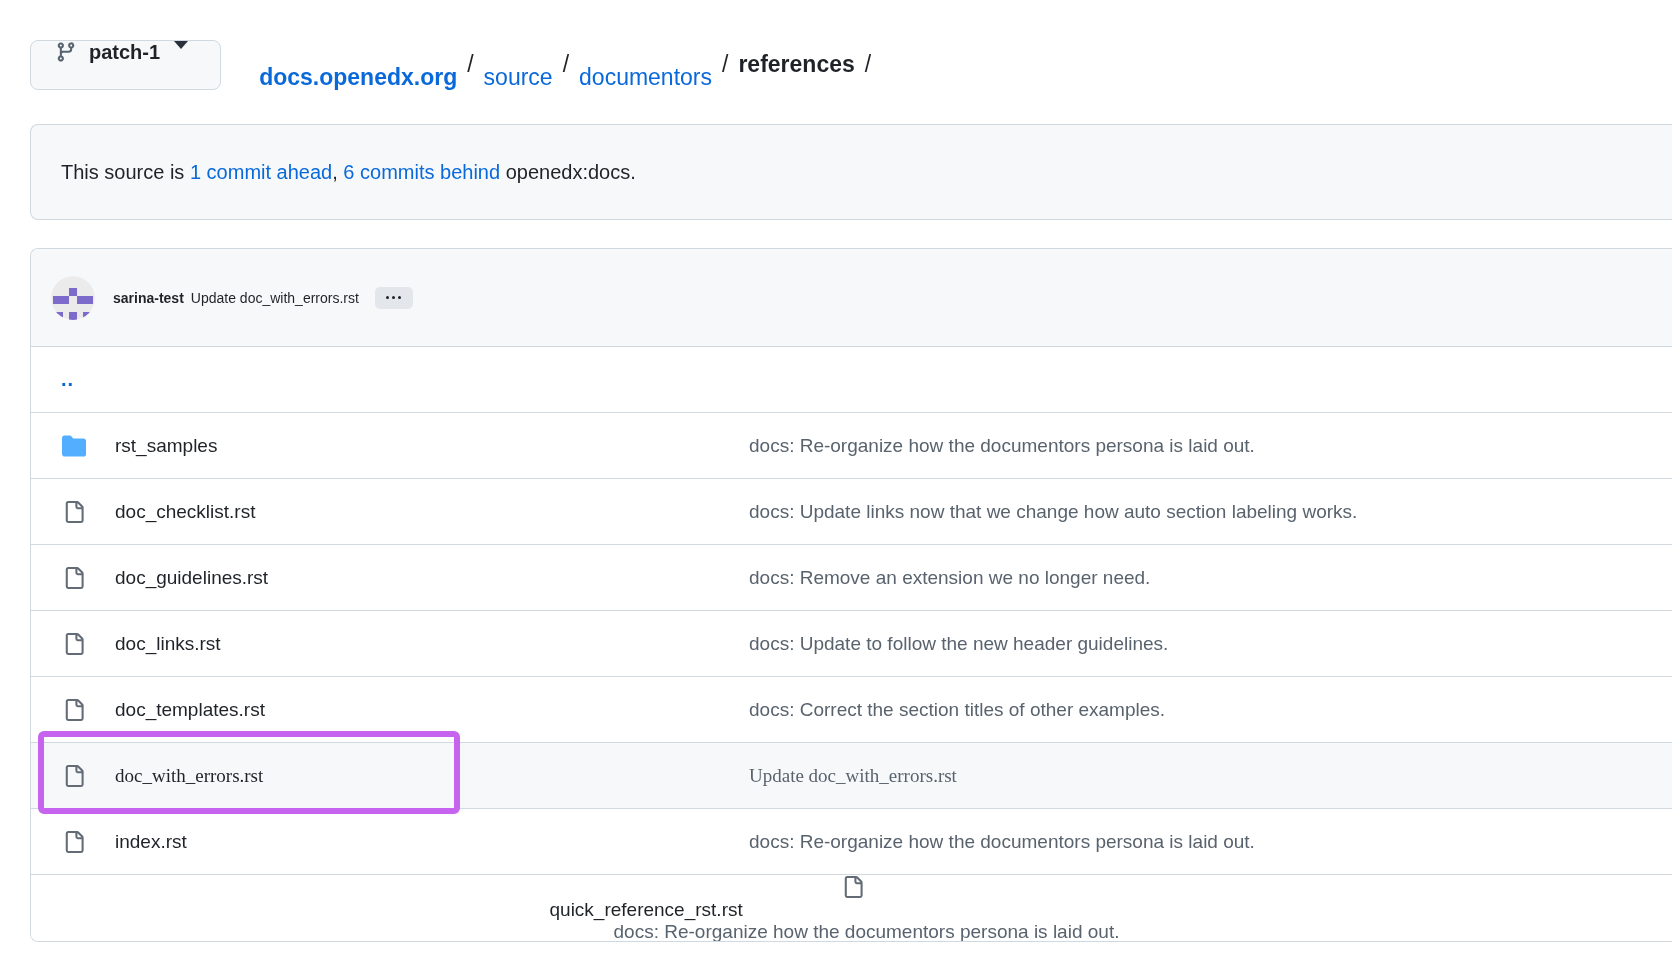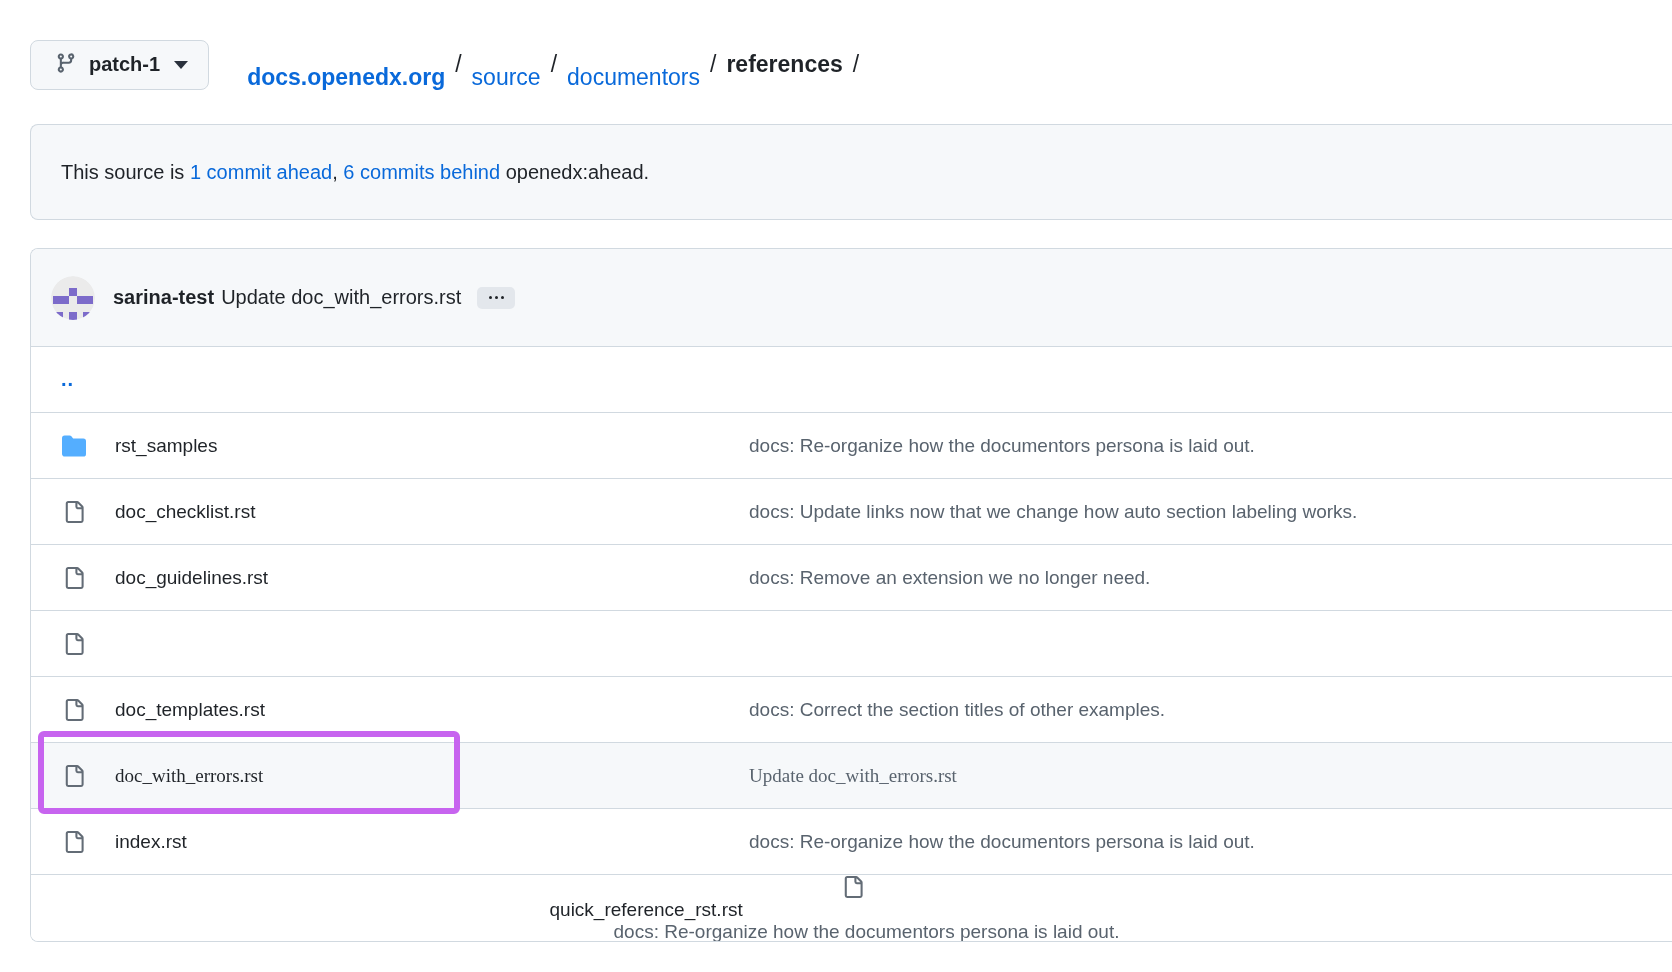--- a/index.html
+++ b/index.html
@@ -24,22 +24,22 @@
     -webkit-font-smoothing:antialiased;
   }
   a{text-decoration:none;cursor:pointer;}
 
   
   .top-row{
     position:absolute;left:30px;top:38px;right:0;
     display:flex;align-items:center;
   }
   .branch-btn{
-    display:flex;align-items:center;gap:12px;
-    height:50px;padding:0 20px 0 24px;
+    display:flex;align-items:flex-start;gap:12px;
+    height:50px;padding:0 32px 0 24px;
     background:var(--surface-gray);
     border:1px solid var(--border);
     border-radius:8px;
     cursor:pointer;
   }
   .branch-btn .octicon{color:var(--text-muted);}
   .branch-label{font-size:20px;font-weight:700;color:var(--text-dark);}
   .caret{
     width:0;height:0;margin-left:2px;
     border-left:7px solid transparent;border-right:7px solid transparent;
@@ -70,21 +70,21 @@
     position:absolute;left:30px;top:248px;width:calc(100% - 30px);
     background:#ffffff;
     border:1px solid var(--border);border-right:none;
     border-radius:8px 0 0 8px;
     overflow:hidden;
   }
   .commit-header{
     height:98px;background:var(--surface-gray);
     border-bottom:1px solid var(--border);
     display:flex;align-items:center;
-    padding-left:20px;font-size:20px;
+    padding-left:20px;font-size:14px;
   }
   .avatar{
     width:44px;height:44px;border-radius:50%;overflow:hidden;flex:none;
     margin-right:18px;cursor:pointer;
   }
   .commit-author{font-weight:700;margin-right:7px;}
   .commit-msg{color:var(--text-dark);font-weight:400;}
   .kebab-btn{
     margin-left:16px;width:38px;height:22px;border:none;border-radius:5px;
     background:#e3e7ec;display:flex;align-items:center;justify-content:center;gap:3px;
@@ -134,21 +134,21 @@
     <a>source</a>
     <span class="sep">/</span>
     <a>documentors</a>
     <span class="sep">/</span>
     <span class="current">references</span>
     <span class="sep">/</span>
   </nav>
 </div>
 
 <div class="branch-banner">
-  <span>This source is </span><a>1 commit ahead</a><span>, </span><a>6 commits behind</a><span> openedx:ahead.</span>
+  <span>This source is </span><a>1 commit ahead</a><span>, </span><a>6 commits behind</a><span> openedx:docs.</span>
 </div>
 
 <div class="file-box">
 
   <div class="commit-header">
     <span class="avatar">
       <svg width="44" height="44" viewBox="0 0 44 44" aria-hidden="true">
         <circle cx="22" cy="22" r="22" fill="#ebebeb"></circle>
         <g fill="#7c6bca">
           <rect x="18" y="12" width="8" height="8"></rect>
@@ -204,20 +204,22 @@
     <span class="name-cell"><a>doc_guidelines.rst</a></span>
     <span class="msg-cell"><a>docs: Remove an extension we no longer need.</a></span>
   </div>
 
   <div class="file-row">
     <span class="icon-cell">
       <svg width="22" height="24" viewBox="0 0 16 16" fill="#636c76">
           <path d="M2 1.75C2 .784 2.784 0 3.75 0h6.586c.464 0 .909.184 1.237.513l2.914 2.914c.329.328.513.773.513 1.237v9.586A1.75 1.75 0 0 1 13.25 16h-9.5A1.75 1.75 0 0 1 2 14.25Zm1.75-.25a.25.25 0 0 0-.25.25v12.5c0 .138.112.25.25.25h9.5a.25.25 0 0 0 .25-.25V6h-2.75A1.75 1.75 0 0 1 9 4.25V1.5Zm6.75.062V4.25c0 .138.112.25.25.25h2.688l-.011-.013-2.914-2.914-.013-.011Z"></path>
         </svg>
     </span>
+    <span class="name-cell"><a>doc_links.rst</a></span>
+    <span class="msg-cell"><a>docs: Update to follow the new header guidelines.</a></span>
   </div>
 
   <div class="file-row">
     <span class="icon-cell">
       <svg width="22" height="24" viewBox="0 0 16 16" fill="#636c76">
           <path d="M2 1.75C2 .784 2.784 0 3.75 0h6.586c.464 0 .909.184 1.237.513l2.914 2.914c.329.328.513.773.513 1.237v9.586A1.75 1.75 0 0 1 13.25 16h-9.5A1.75 1.75 0 0 1 2 14.25Zm1.75-.25a.25.25 0 0 0-.25.25v12.5c0 .138.112.25.25.25h9.5a.25.25 0 0 0 .25-.25V6h-2.75A1.75 1.75 0 0 1 9 4.25V1.5Zm6.75.062V4.25c0 .138.112.25.25.25h2.688l-.011-.013-2.914-2.914-.013-.011Z"></path>
         </svg>
     </span>
     <span class="name-cell"><a>doc_templates.rst</a></span>
     <span class="msg-cell"><a>docs: Correct the section titles of other examples.</a></span>

